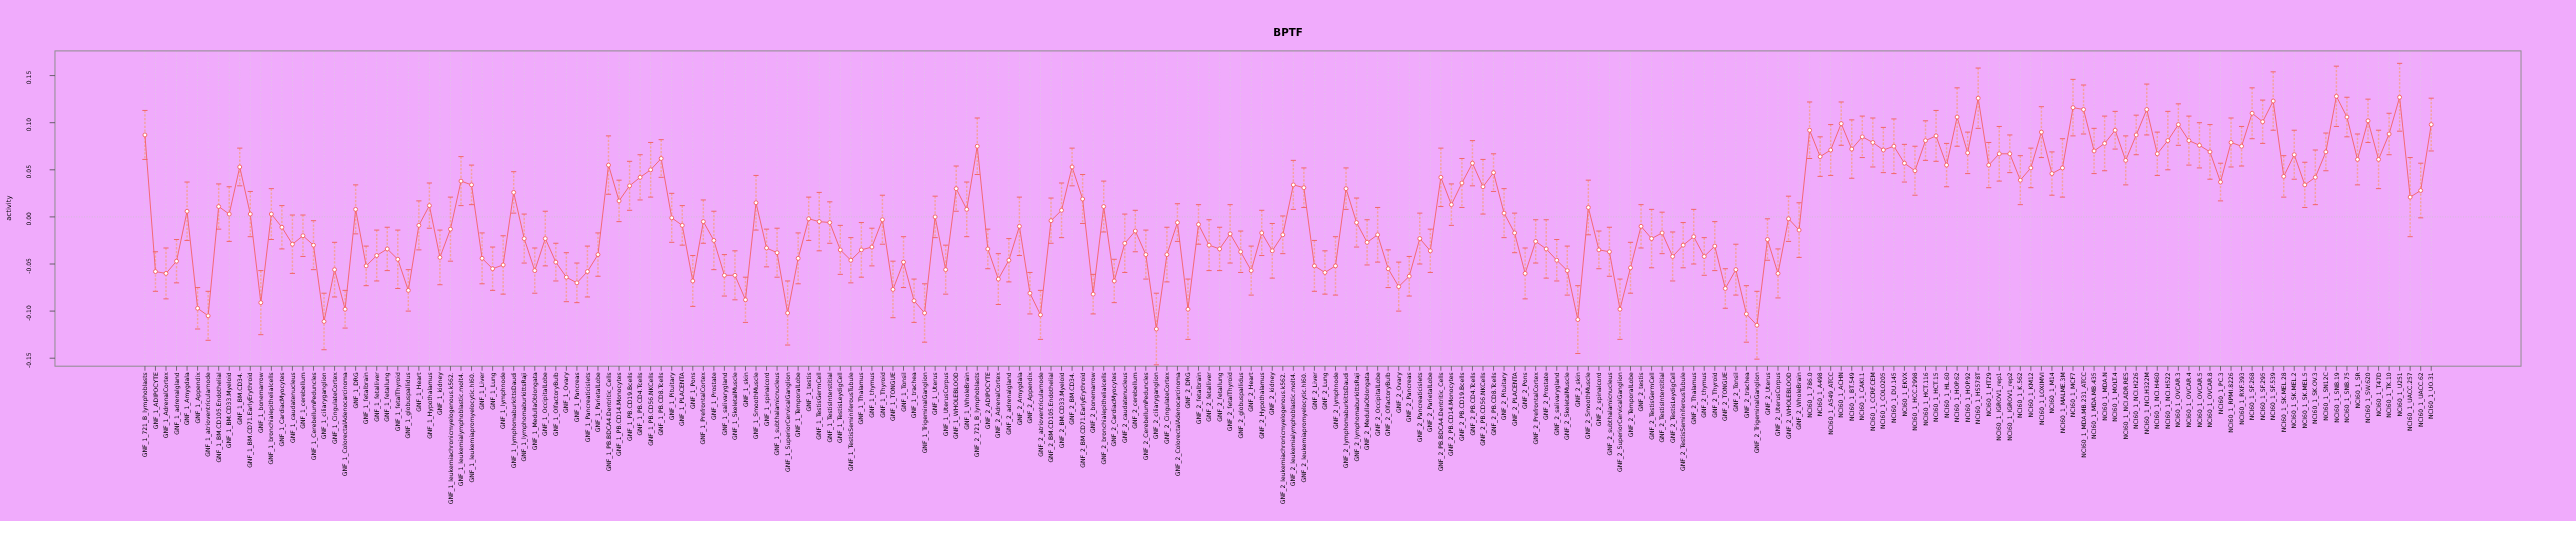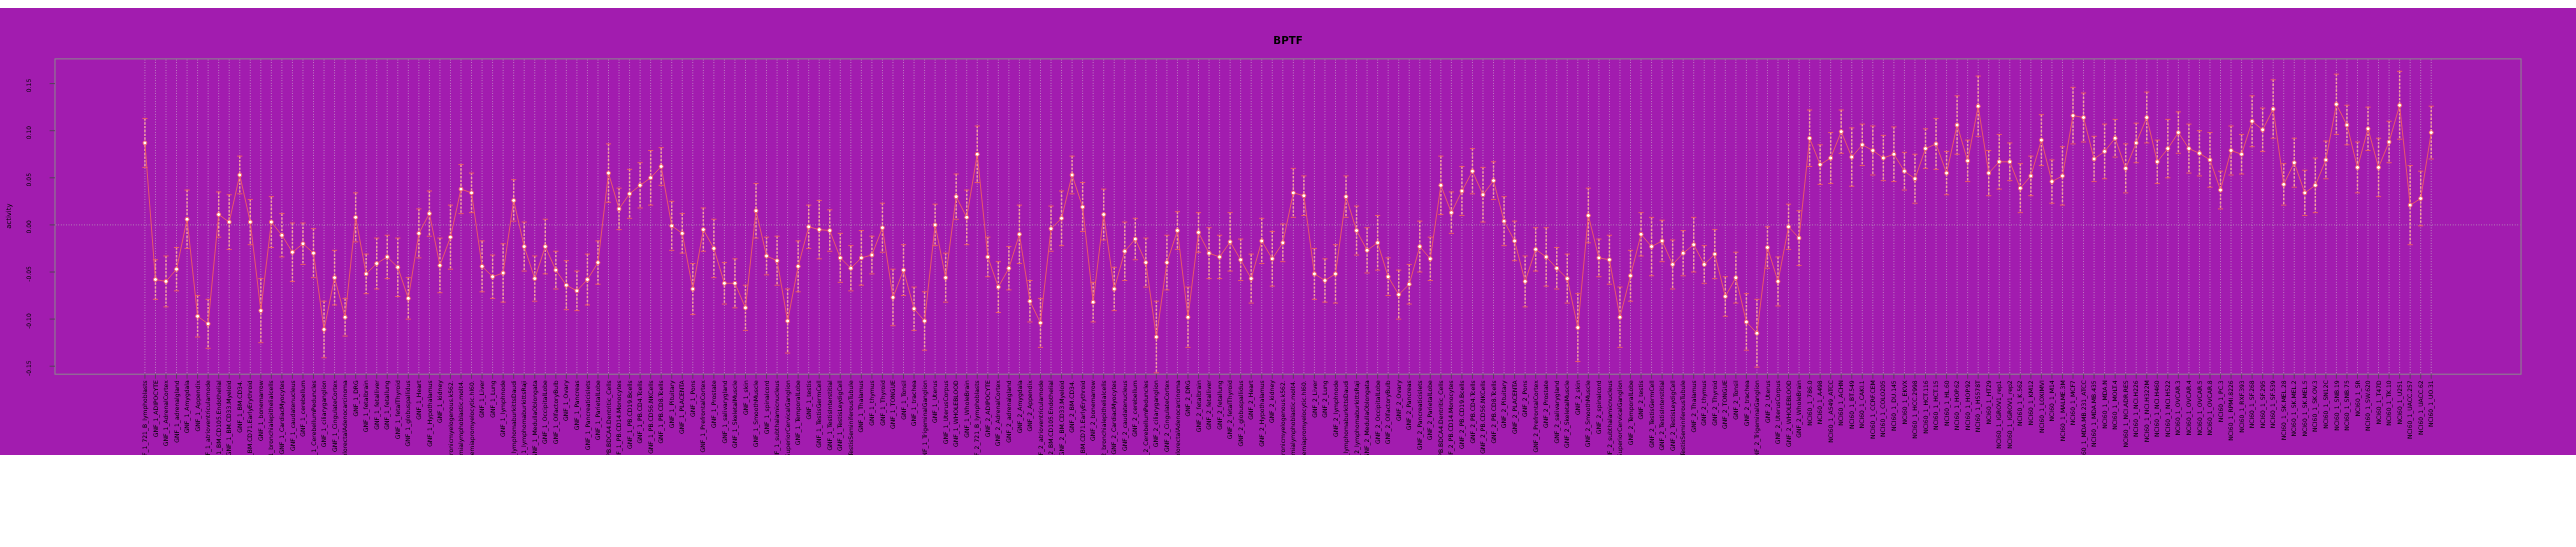--- a/index.html
+++ b/index.html
@@ -1,17 +1,17 @@
 <!DOCTYPE html>
 <html style="font-size:12px"><head>
 <meta charset="utf-8">
 <style>
   html,body{margin:0;padding:0;background:#ffffff;}
   body{font-family:"DejaVu Sans","Liberation Sans",sans-serif;}
-  .figure{position:relative;width:2576px;height:447px;background:#a21caf;overflow:hidden;margin-top:8px;}
+  .figure{position:relative;width:2576px;height:521px;background:#f0abfc;overflow:hidden;}
   svg{display:block;}
   .chart-title{font-family:"DejaVu Sans","Liberation Sans",sans-serif;font-weight:bold;font-size:13.5px;fill:#000000;}
   .axis-label{font-family:"DejaVu Sans","Liberation Sans",sans-serif;font-size:9px;fill:#000000;}
   .tick-label{font-family:"DejaVu Sans","Liberation Sans",sans-serif;font-size:8px;fill:#000000;}
 </style>
 </head>
 <body>
 
 <div class="figure">
   <svg id="chart-svg" width="2576" height="547" viewBox="0 0 3390 720" xmlns="http://www.w3.org/2000/svg">

